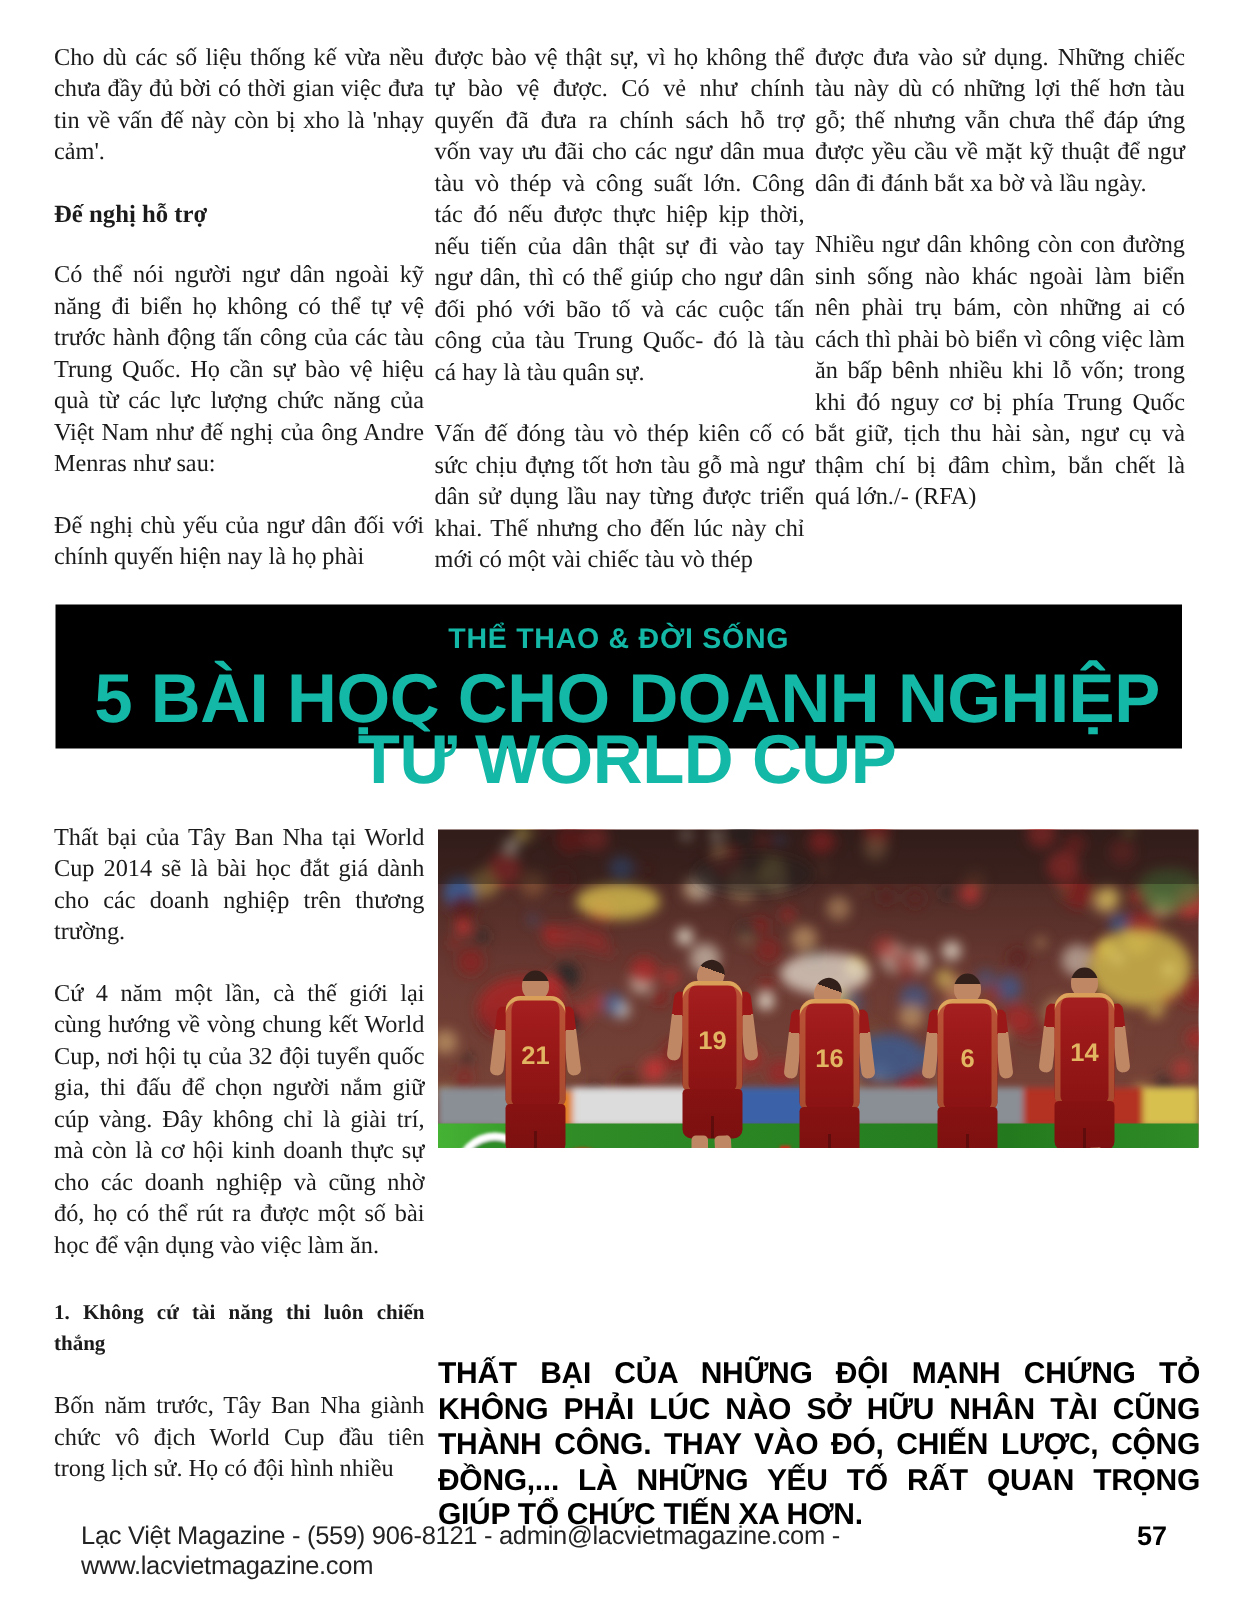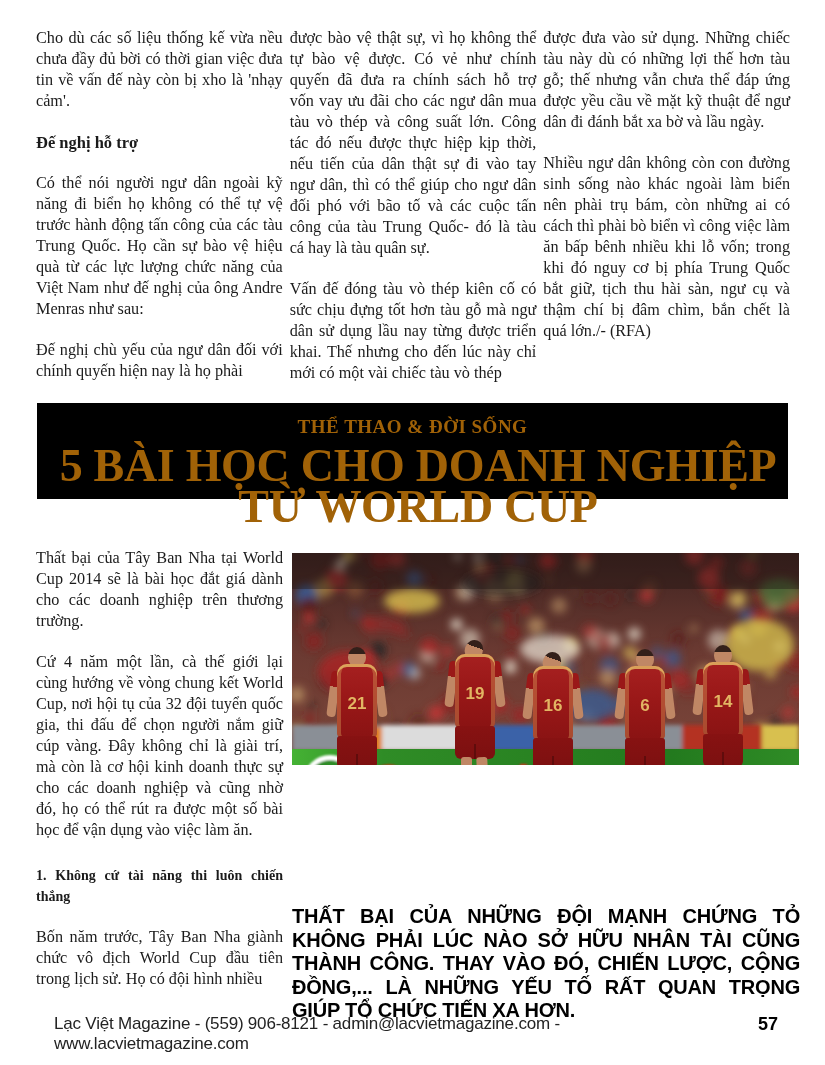--- a/index.html
+++ b/index.html
@@ -18,22 +18,22 @@
         font-family:"Liberation Serif", serif;color:var(--text-black);}
 
   
   .top-columns{position:absolute;left:36px;top:28px;width:754px;display:flex;gap:7px;}
   .col{width:247px;font-size:16.2px;line-height:21px;text-align:justify;}
   .col p{margin:0 0 20px 0;}
   .col h3{margin:4px 0 20px 0;font-size:16.5px;line-height:21px;font-weight:bold;}
 
   
   .banner{position:absolute;left:37px;top:403px;width:751px;height:96px;
-          background:var(--banner-background);color:#a16207;text-align:center;
-          font-family:Liberation Serif, serif;}
+          background:var(--banner-background);color:#14b8a6;text-align:center;
+          font-family:Liberation Sans, sans-serif;}
   .banner .kicker{margin-top:13px;font-size:19px;font-weight:bold;letter-spacing:.5px;}
   .banner .title-line{font-size:46px;font-weight:bold;line-height:41px;letter-spacing:-.3px;padding-left:11px;}
   .banner .title-line.first{margin-top:7px;}
 
   
   .feature-left{position:absolute;left:36px;top:548px;width:247px;
                 font-size:16.2px;line-height:21px;text-align:justify;}
   .feature-left p{margin:0 0 20px 0;}
   .feature-left h3{margin:24px 0 20px 0;font-size:14px;font-weight:bold;line-height:21px;}
 

